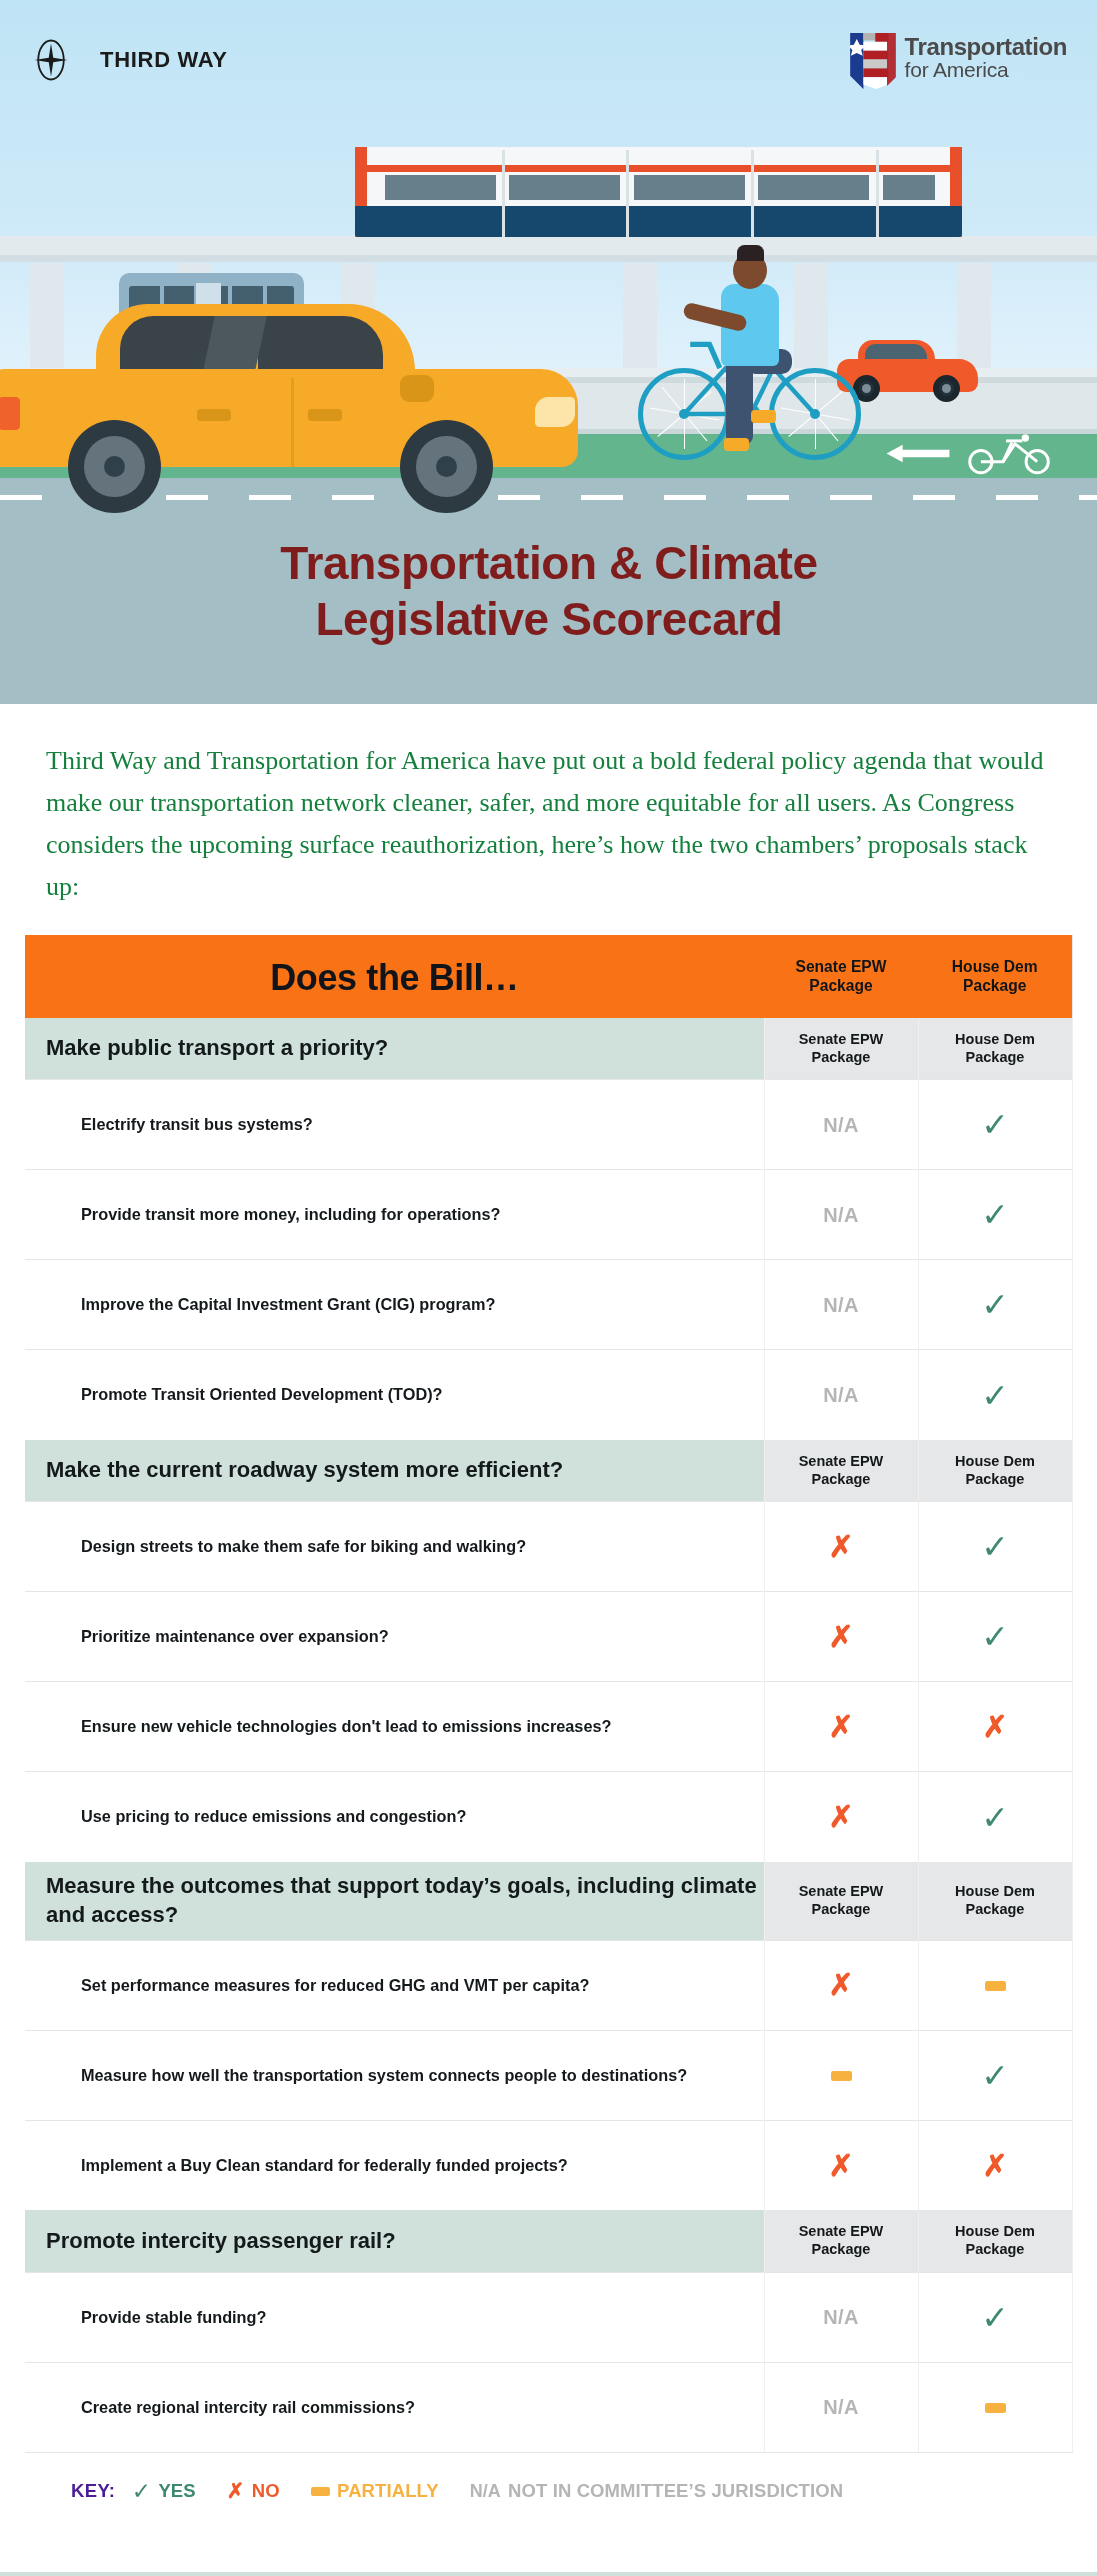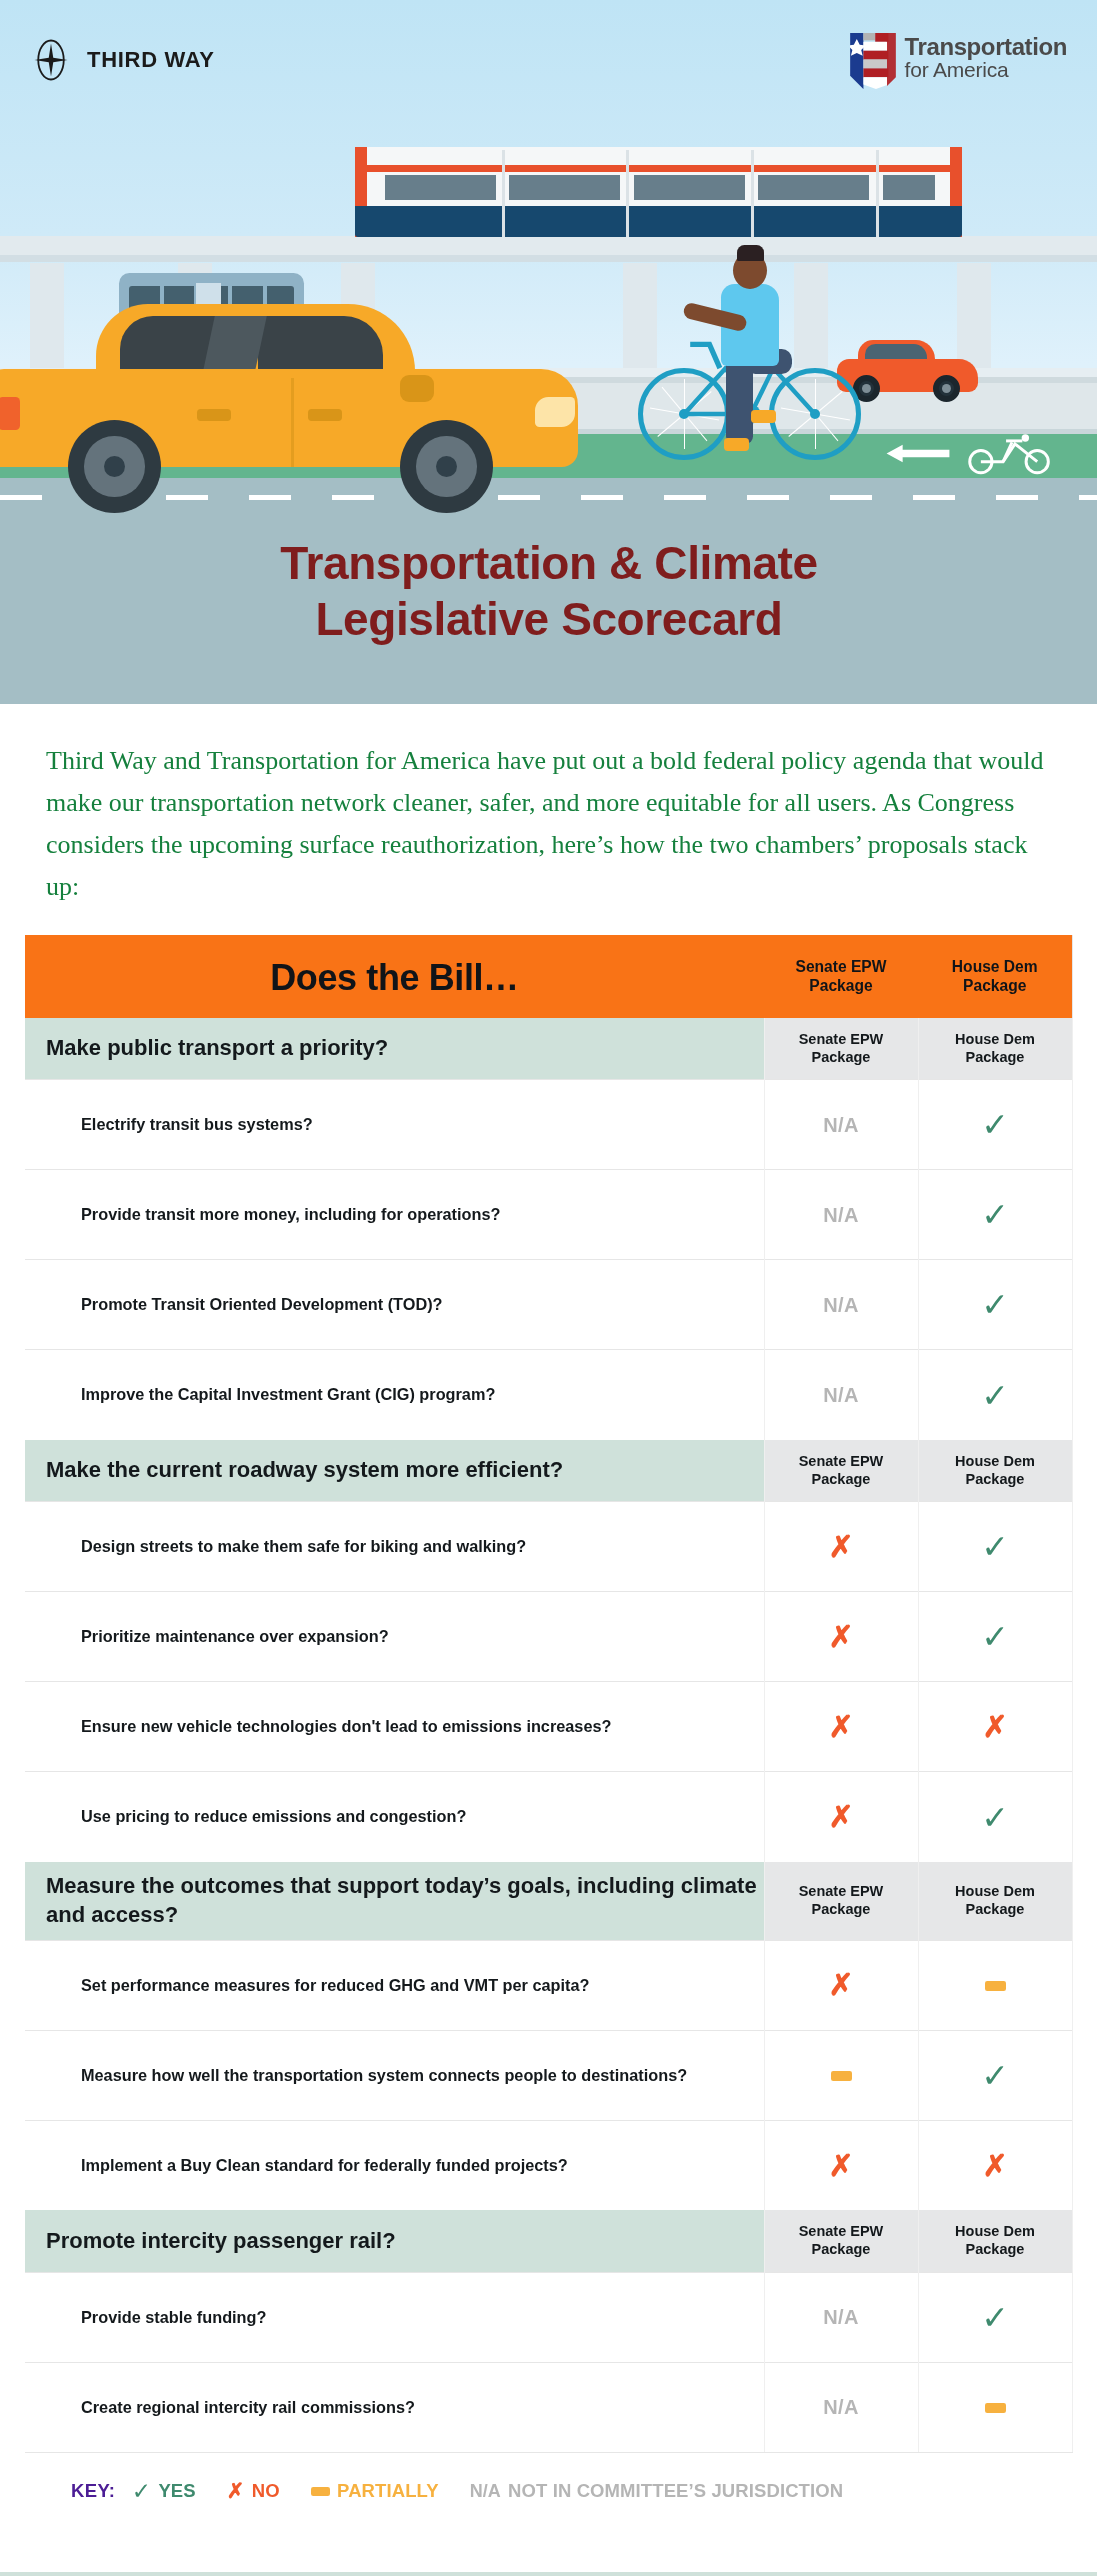--- a/index.html
+++ b/index.html
@@ -8,21 +8,21 @@
     background: #ffffff;
     font-family: "Liberation Sans", sans-serif;
   }
   body { width: 1098px; height: 2576px; overflow: hidden; position: relative; }
 
   
   .hero { position: relative; width: 1098px; height: 519px; overflow: hidden;
           background: linear-gradient(#bfe4f5 0%, #cfeaf8 45%, #dff1fb 70%, #dff1fb 100%); }
 
   .brandbar { position: absolute; top: 0; left: 0; width: 1098px; height: 119px; z-index: 40; }
-  .tw-logo { position: absolute; left: 30px; top: 39px; display: flex; align-items: center; gap: 15px; }
+  .tw-logo { position: absolute; left: 30px; top: 39px; display: flex; align-items: center; gap: 28px; }
   .tw-mark { width: 42px; height: 42px; position: relative; }
   .tw-name { font-weight: 800; font-size: 22px; letter-spacing: 0.7px; color: #1b1b1b; font-family: "Liberation Sans", sans-serif; }
   .t4a-logo { position: absolute; right: 31px; top: 33px; display: flex; align-items: flex-start; gap: 9px; padding-left: 11px; }
   .t4a-flag { width: 46px; height: 56px; position: relative; overflow: hidden; }
   .t4a-text { line-height: 1.0; padding-top: 2.2px; }
   .t4a-l1 { font-size: 24px; font-weight: 600; color: #4a4a4a; letter-spacing: -0.4px; }
   .t4a-l2 { font-size: 21px; font-weight: 400; color: #4a4a4a; letter-spacing: -0.2px; }
 
   
   .deck-top { position: absolute; left:0; top: 236px; width: 1098px; height: 19px; background:#e2eaee; }
@@ -367,26 +367,26 @@
           <td class="q">Electrify transit bus systems?</td>
           <td class="m"><span class="mark na">N/A</span></td>
           <td class="m last"><span class="mark yes">✓</span></td>
         </tr>
         <tr class="qrow">
           <td class="q">Provide transit more money, including for operations?</td>
           <td class="m"><span class="mark na">N/A</span></td>
           <td class="m last"><span class="mark yes">✓</span></td>
         </tr>
         <tr class="qrow">
+          <td class="q">Improve the Capital Investment Grant (CIG) program?</td>
+          <td class="m"><span class="mark na">N/A</span></td>
+          <td class="m last"><span class="mark yes">✓</span></td>
+        </tr>
+        <tr class="qrow">
           <td class="q">Promote Transit Oriented Development (TOD)?</td>
-          <td class="m"><span class="mark na">N/A</span></td>
-          <td class="m last"><span class="mark yes">✓</span></td>
-        </tr>
-        <tr class="qrow">
-          <td class="q">Improve the Capital Investment Grant (CIG) program?</td>
           <td class="m"><span class="mark na">N/A</span></td>
           <td class="m last"><span class="mark yes">✓</span></td>
         </tr>
         <tr class="section">
           <td class="q">Make the current roadway system more efficient?</td>
           <td class="m">Senate EPW<br>Package</td>
           <td class="m last">House Dem<br>Package</td>
         </tr>
         <tr class="qrow">
           <td class="q">Design streets to make them safe for biking and walking?</td>

